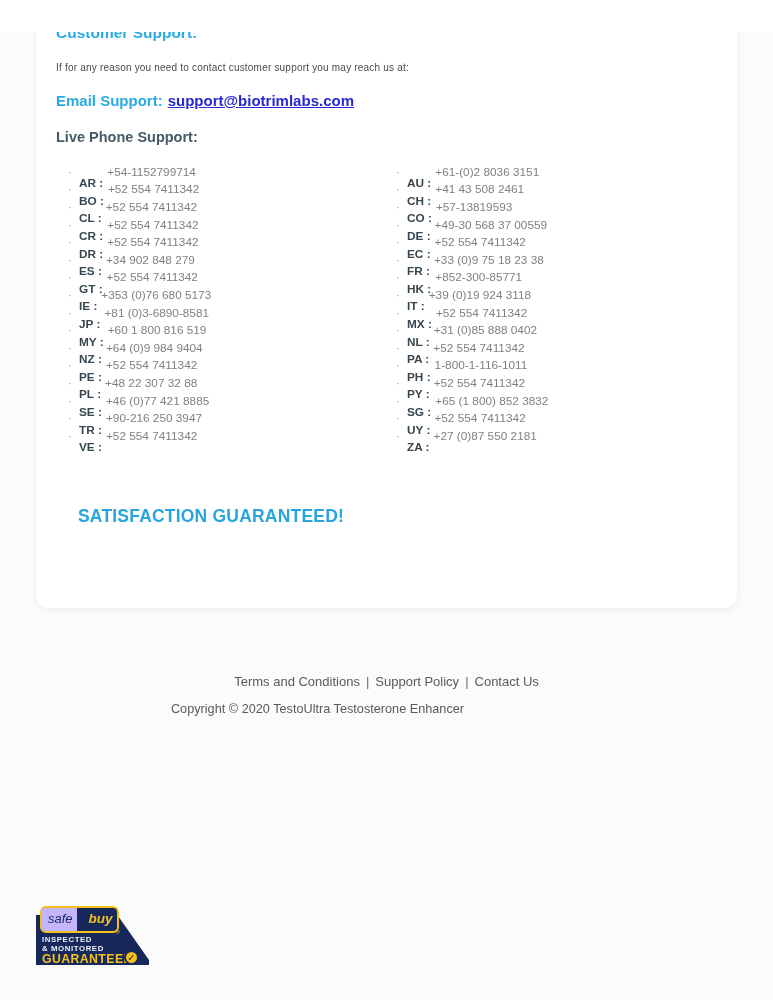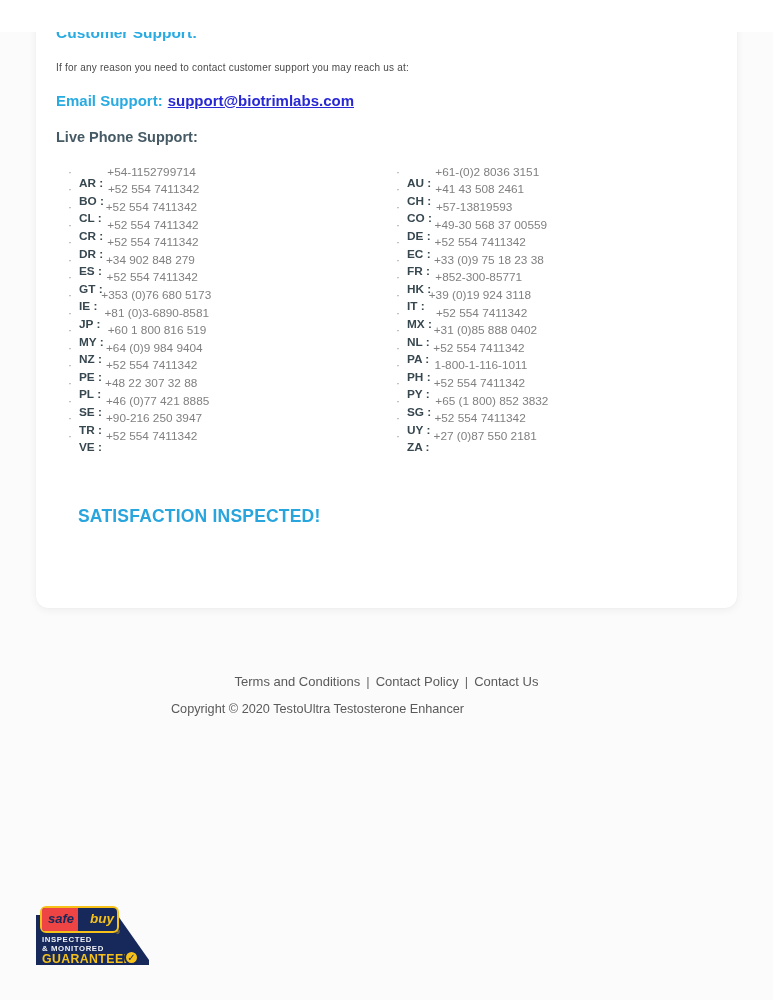--- a/index.html
+++ b/index.html
@@ -134,23 +134,23 @@
     position: absolute;
     left: 4px; top: 0;
     width: 79px; height: 27px;
     background: #16295a;
     border: 2px solid #f6c21a;
     border-radius: 6px;
     display: flex;
     overflow: visible;
   }
   .badge-logo .safe {
-    background: #ef4444;
+    background: #c4b5fd;
     color: #16295a;
-    font-weight: bold; font-style: italic;
+    font-weight: normal; font-style: italic;
     font-size: 13px;
     padding: 3px 4px 0 6px;
     border-radius: 3px 0 0 3px;
   }
   .badge-logo .buy {
     color: #f6c21a;
     font-weight: bold; font-style: italic;
     font-size: 13.5px;
     padding: 3px 0 0 12px;
   }
@@ -369,26 +369,26 @@
         <span class="num">+52 554 7411342</span>
       </li>
       <li>
         <span class="bullet">·</span>
         <span class="code">ZA :</span>
         <span class="num">+27 (0)87 550 2181</span>
       </li>
     </ul>
 </div>
 
-<div class="satisfaction">SATISFACTION INSPECTED!</div>
+<div class="satisfaction">SATISFACTION GUARANTEED!</div>
 
 <div class="top-cover"></div>
 
 <div class="footer-links">
-  <a href="#">Terms and Conditions</a><span class="footer-sep">|</span><a href="#">Contact Policy</a><span class="footer-sep">|</span><a href="#">Contact Us</a>
+  <a href="#">Terms and Conditions</a><span class="footer-sep">|</span><a href="#">Support Policy</a><span class="footer-sep">|</span><a href="#">Contact Us</a>
 </div>
 
 <div class="copyright">Copyright © 2020 TestoUltra Testosterone Enhancer</div>
 
 <div class="badge">
   <div class="badge-ribbon"></div>
   <div class="badge-logo">
     <span class="safe">safe</span>
     <span class="buy">buy</span>
     <span class="reg">®</span>

